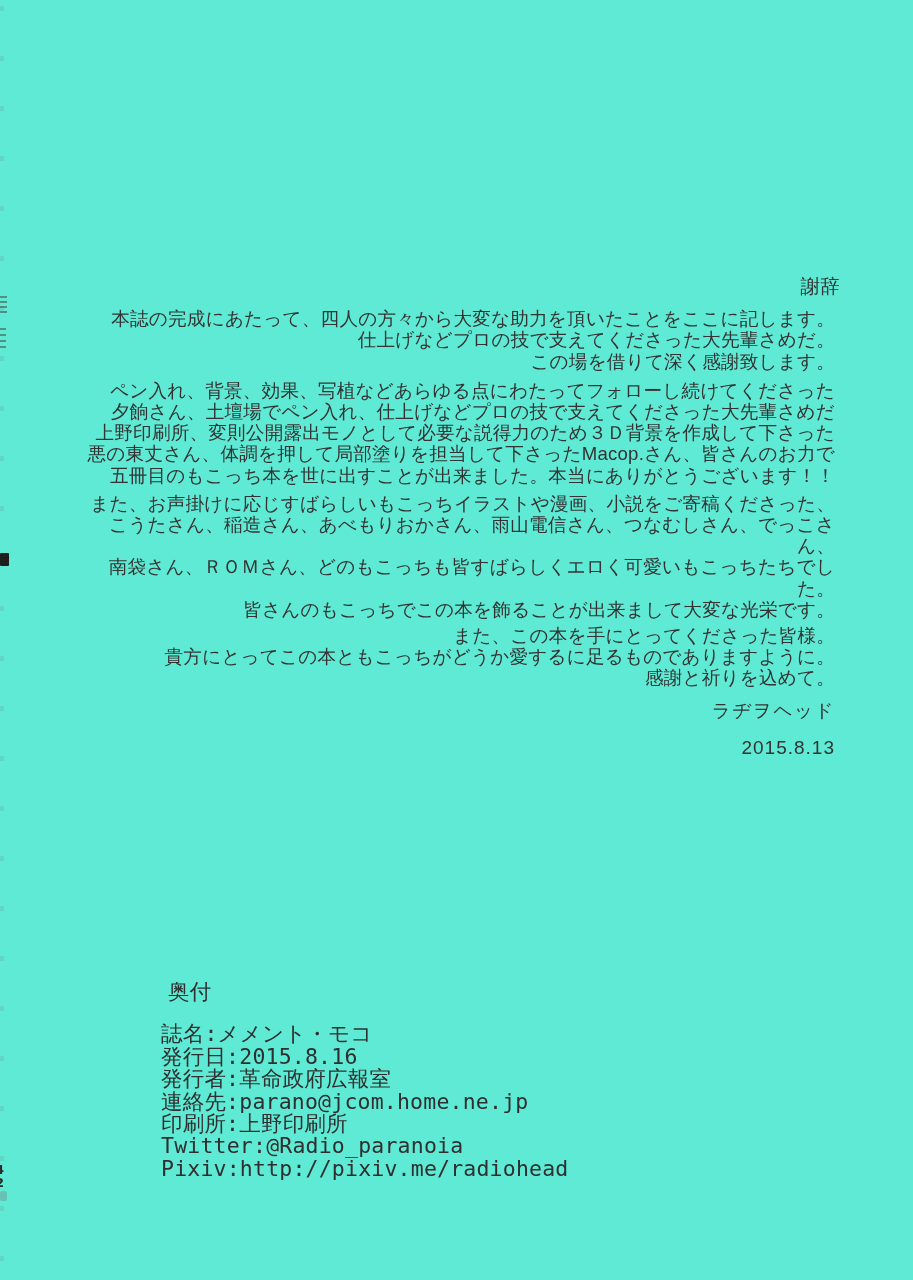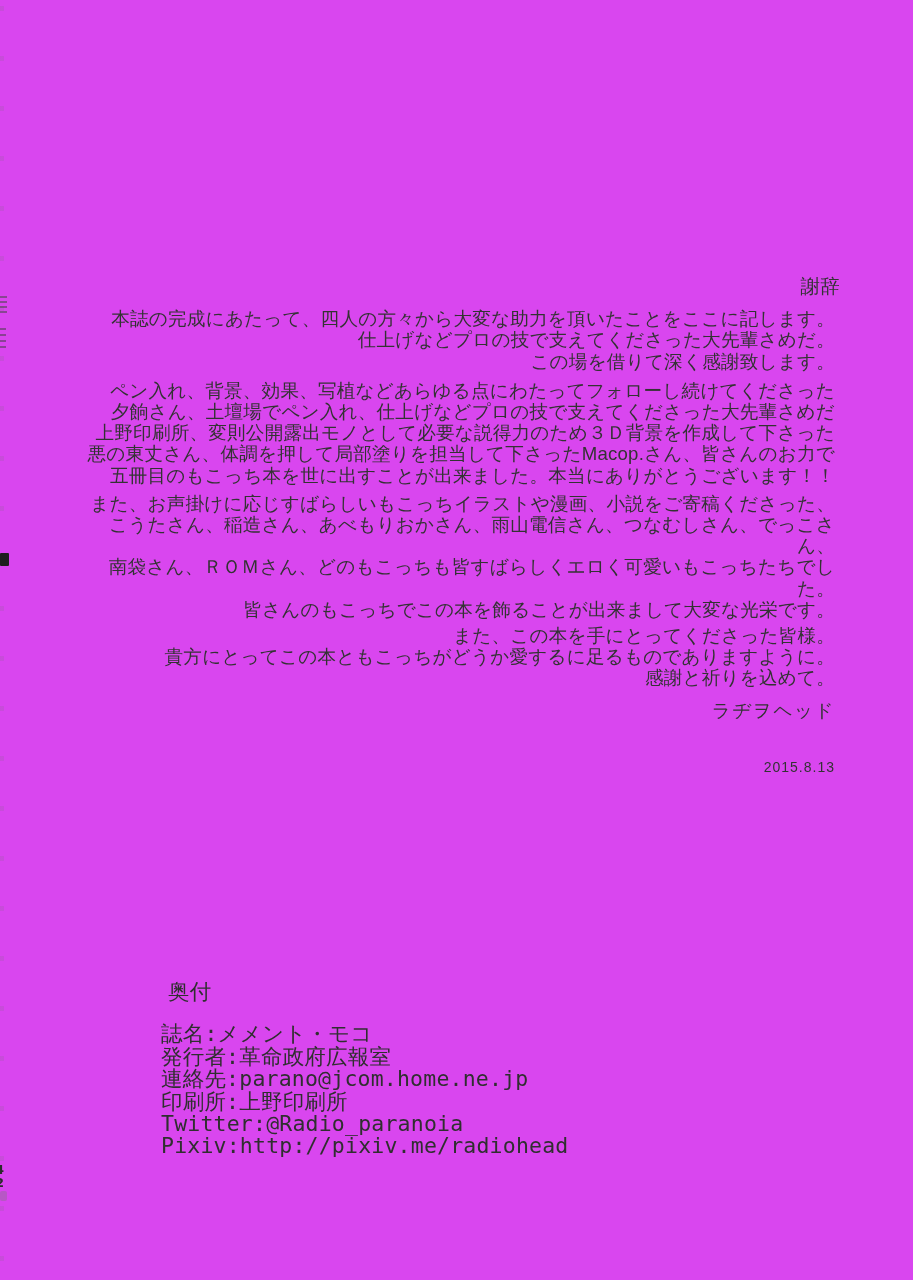--- a/index.html
+++ b/index.html
@@ -1,20 +1,20 @@
 <!DOCTYPE html>
 <html><head>
 <meta charset="utf-8">
 <style>
   html, body { margin: 0; padding: 0; background: #d8d8d8; }
   .page {
     position: relative;
     width: 913px;
     height: 1280px;
-    background: #d946ef;
+    background: #5eead4;
     overflow: hidden;
     font-family: "Liberation Sans", "DejaVu Sans", sans-serif;
     color: #333333;
   }
 
   
   .ack {
     position: absolute;
     top: 276px;
     left: 85px;
@@ -25,21 +25,21 @@
     letter-spacing: 0.2px;
   }
   .ack-heading { margin: 0 -5px 0 0; font-size: 19.5px; }
   .para { margin: 0; }
   .para .ln { display: block; }
   .p1 { margin-top: 11px; }
   .p2 { margin-top: 8px; }
   .p3 { margin-top: 7px; }
   .p4 { margin-top: 5px; }
   .sig { margin-top: 11px; letter-spacing: 1.5px; }
-  .ackdate { margin-top: 36px; font-size: 14px; letter-spacing: 1px; }
+  .ackdate { margin-top: 16px; font-size: 19px; letter-spacing: 1px; }
 
   
   .colophon {
     position: absolute;
     left: 161px;
     top: 981px;
     font-size: 21.5px;
     line-height: 22.4px;
     color: #2f2f2f;
     font-family: "DejaVu Sans Mono", "Liberation Mono", monospace;
@@ -127,20 +127,21 @@
       <span class="ln">感謝と祈りを込めて。</span>
     </p>
 
     <div class="sig">ラヂヲヘッド</div>
     <div class="ackdate">2015.8.13</div>
   </div>
 
   <div class="colophon">
     <div class="colophon-heading">奥付</div>
     <span class="col-line">誌名:メメント・モコ</span>
+    <span class="col-line">発行日:2015.8.16</span>
     <span class="col-line">発行者:革命政府広報室</span>
     <span class="col-line">連絡先:parano@jcom.home.ne.jp</span>
     <span class="col-line">印刷所:上野印刷所</span>
     <span class="col-line">Twitter:@Radio_paranoia</span>
     <span class="col-line">Pixiv:http://pixiv.me/radiohead</span>
   </div>
 
   <div class="pagenum">
     <div>4</div>
     <div>2</div>

